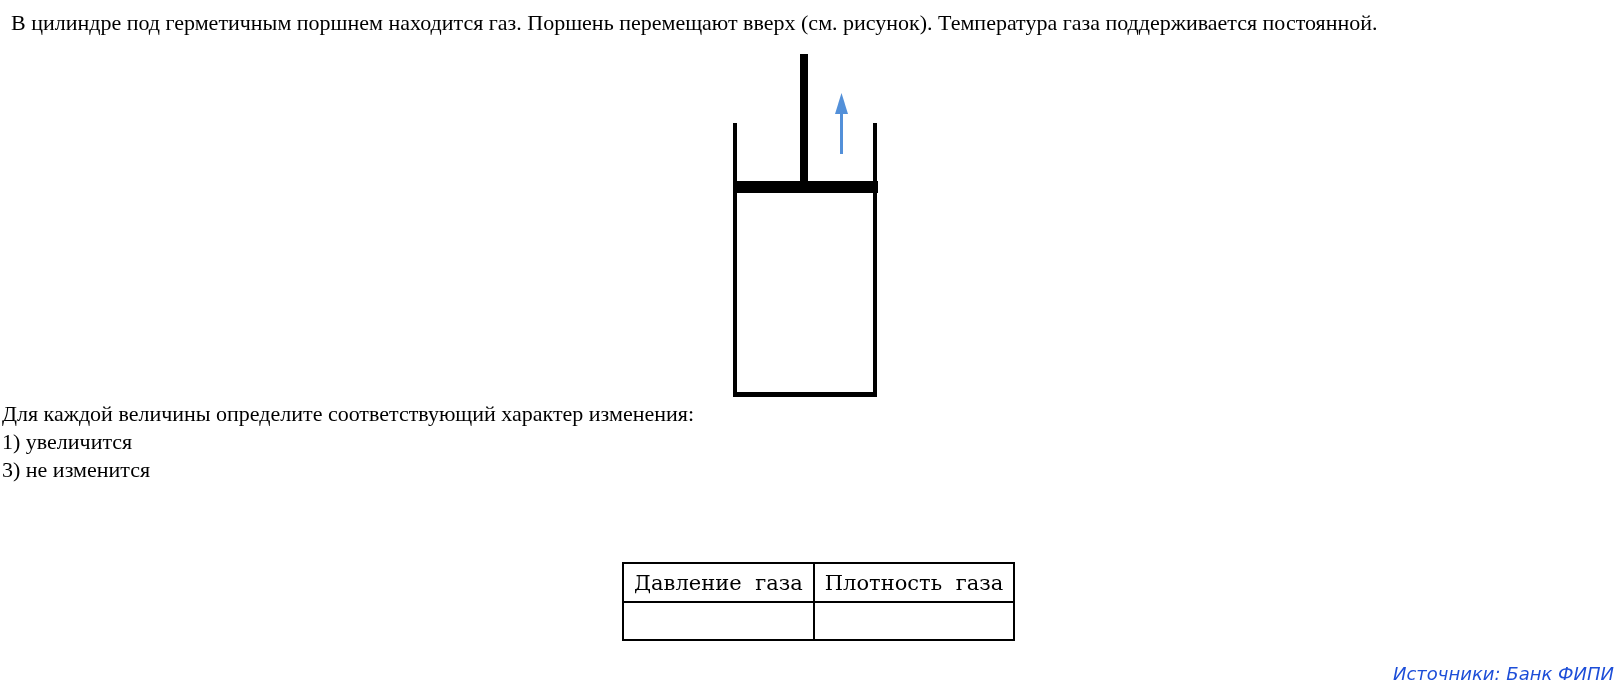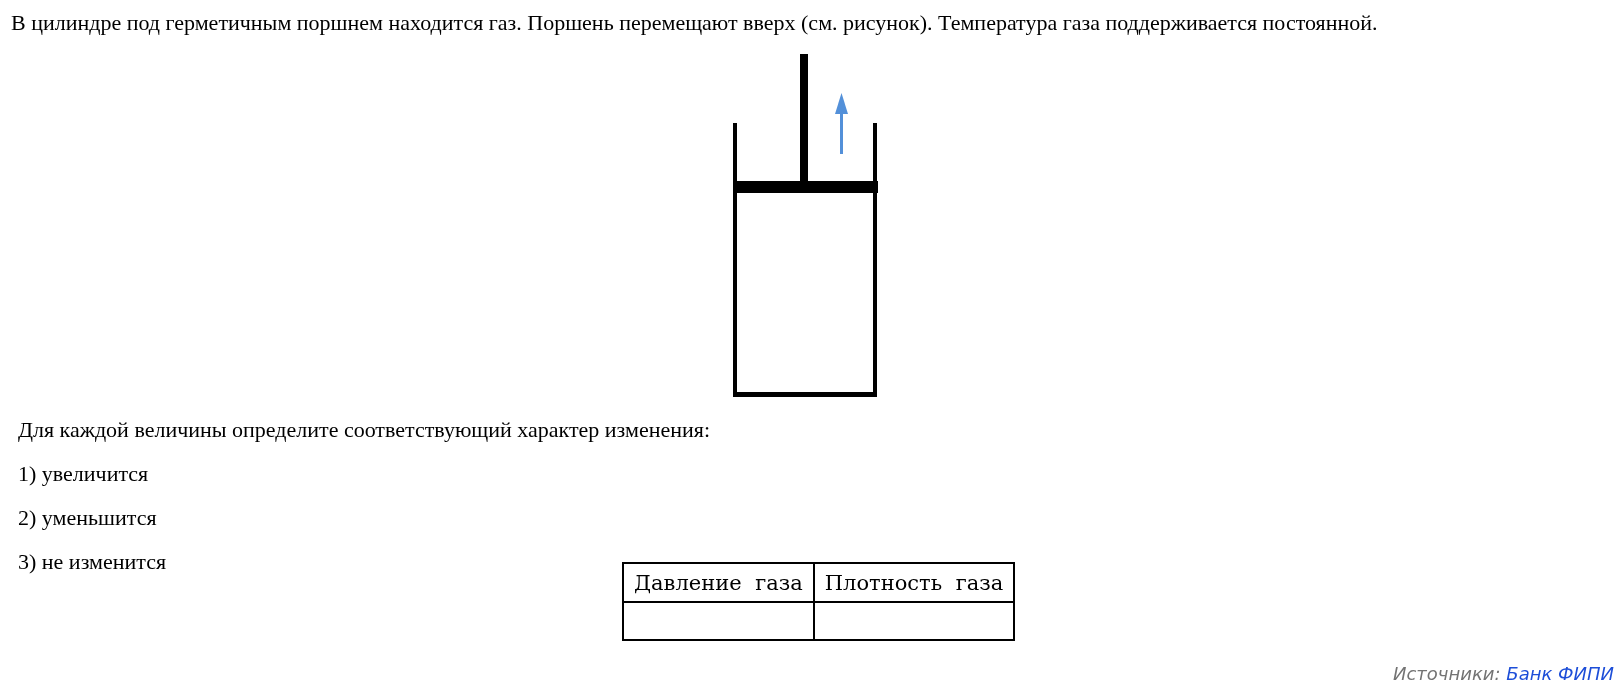--- a/index.html
+++ b/index.html
@@ -13,21 +13,21 @@
     position: absolute; left: 2px; top: 0;
     font-size: 22px; line-height: 27px;
     margin: 9px; white-space: nowrap;
   }
   .diagram {
     position: absolute; left: 700px; top: 50px;
     width: 200px; height: 350px; margin: 0;
   }
   .qblock { position: absolute; left: 2px; top: 400px; }
   .qblock p {
-    margin: 16px; font-size: 22px; line-height: 28px; white-space: nowrap;
+    margin: 0; font-size: 22px; line-height: 28px; white-space: nowrap;
   }
   .answer-table {
     position: absolute; left: 613px; top: 562px;
     border-collapse: collapse;
     font-family: "DejaVu Serif", serif;
     margin-left: 9px;
   }
   .answer-table th, .answer-table td { border: 2px solid #000000; padding: 0 10px; }
   .answer-table th {
     font-weight: normal; font-size: 21px; text-align: center;
@@ -35,21 +35,21 @@
   }
   .answer-table th.col-1, .answer-table td.col-1 { min-width: 166px; }
   .answer-table th.col-2, .answer-table td.col-2 { min-width: 171px; }
   .answer-table td { height: 36px; }
   .footer {
     position: absolute; top: 663px; right: 2px;
     font-family: "DejaVu Sans", sans-serif;
     font-style: italic; font-size: 18px; line-height: 22px;
     white-space: nowrap;
   }
-  .src-label { color: #737373; }
+  .src-label { color: #1d4ed8; }
   .src-value { color: #1d4ed8; }
 </style>
 </head>
 <body>
 
 <div>
 
   <p class="statement">В цилиндре под герметичным поршнем находится газ. Поршень перемещают вверх (см. рисунок). Температура газа поддерживается постоянной.</p>
 
   <figure class="diagram">
@@ -62,21 +62,20 @@
       <g>
         <line x1="141.5" y1="104" x2="141.5" y2="60" stroke-width="3" stroke="#5390d9"></line>
         <polygon points="141.5,43 135,64 148,64" fill="#5390d9"></polygon>
       </g>
     </svg>
   </figure>
 
   <div class="qblock">
     <p>Для каждой величины определите соответствующий характер изменения:</p>
     <p>1) увеличится</p>
-    <p>2) уменьшится</p>
     <p>3) не изменится</p>
   </div>
 
   <table class="answer-table">
     <thead>
       <tr>
         <th class="col-1">Давление газа</th>
         <th class="col-2">Плотность газа</th>
       </tr>
     </thead>

